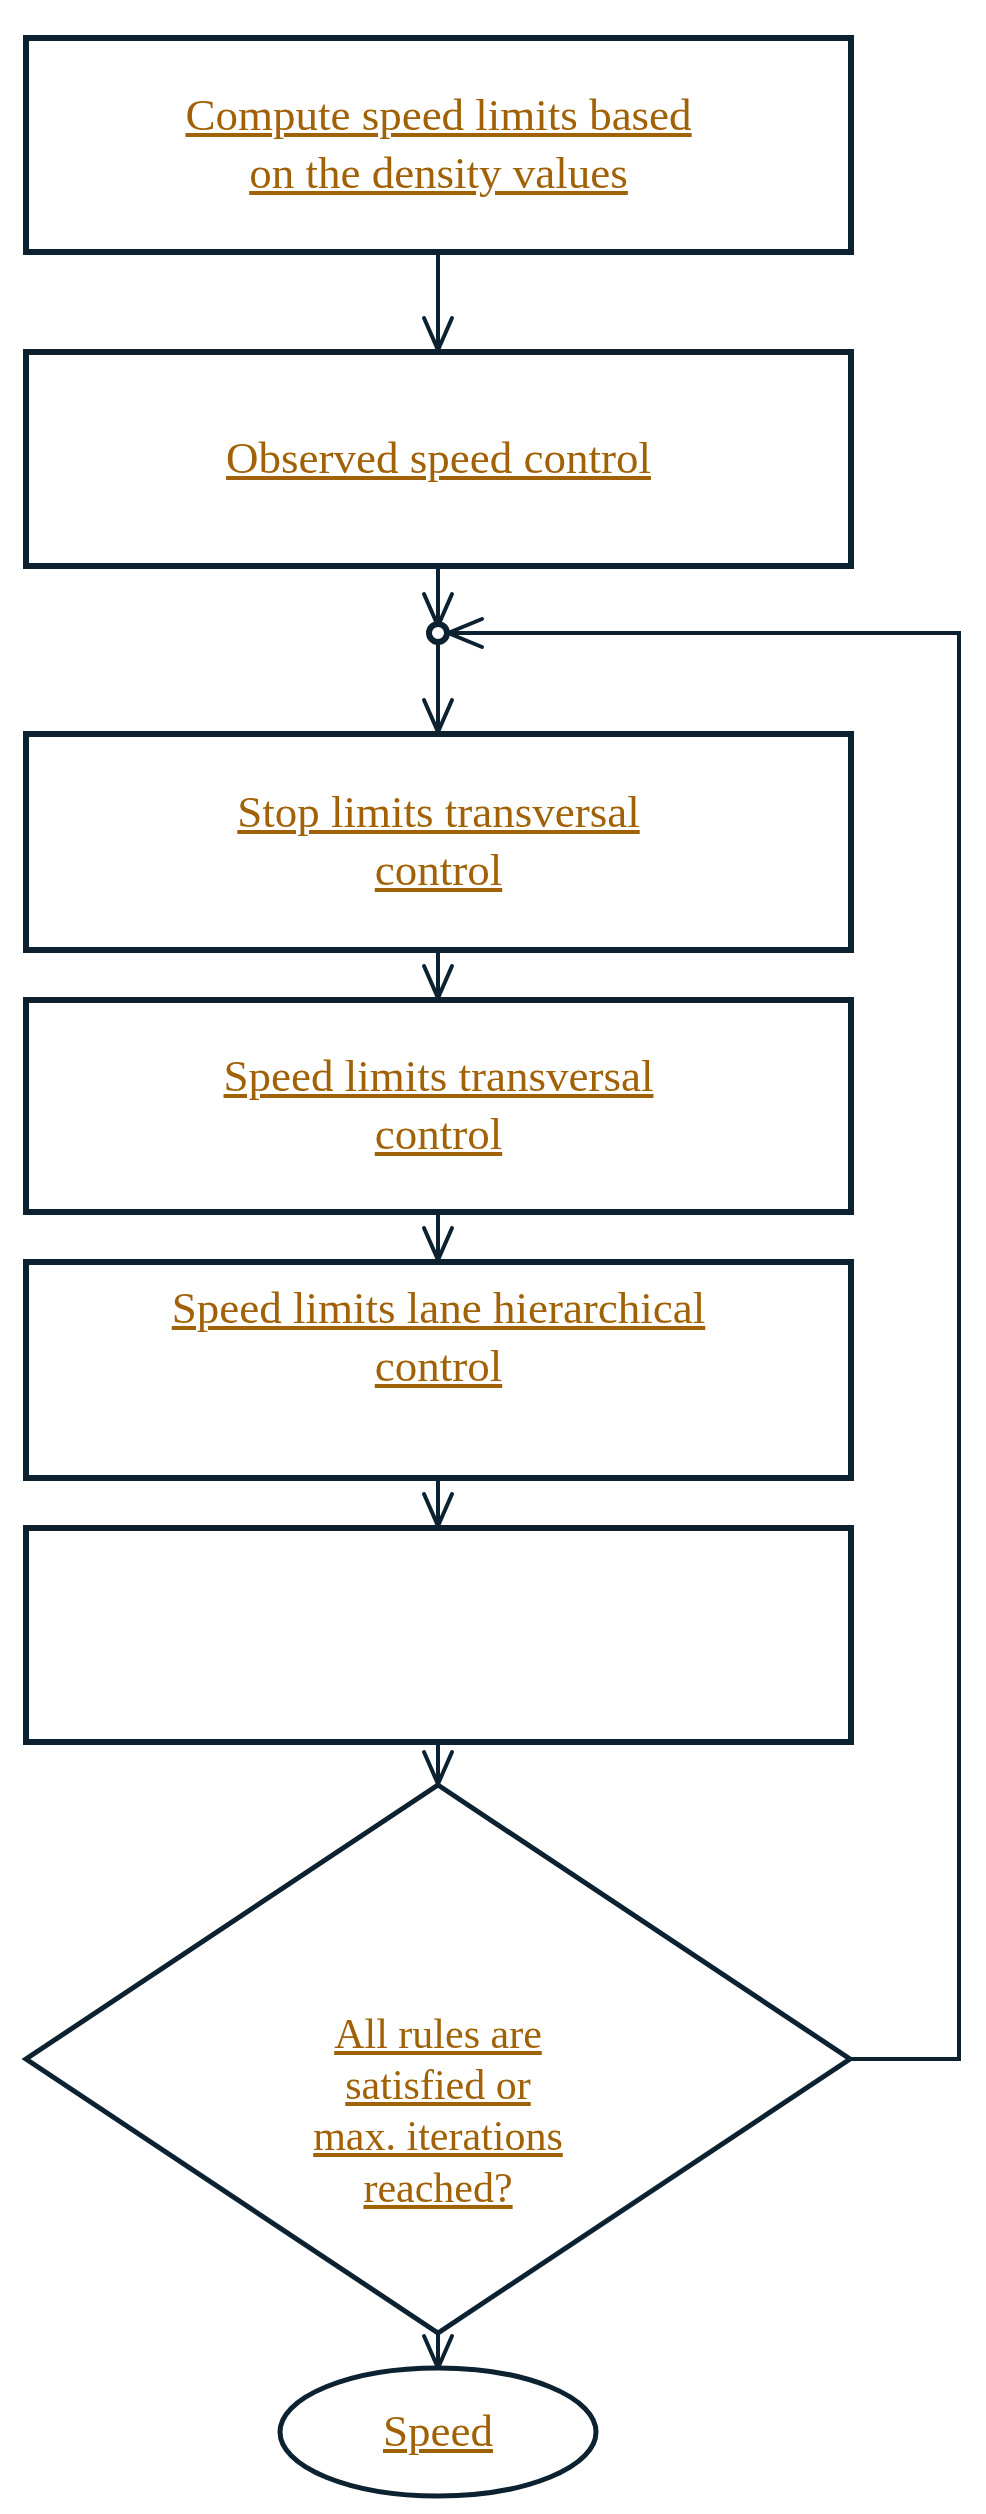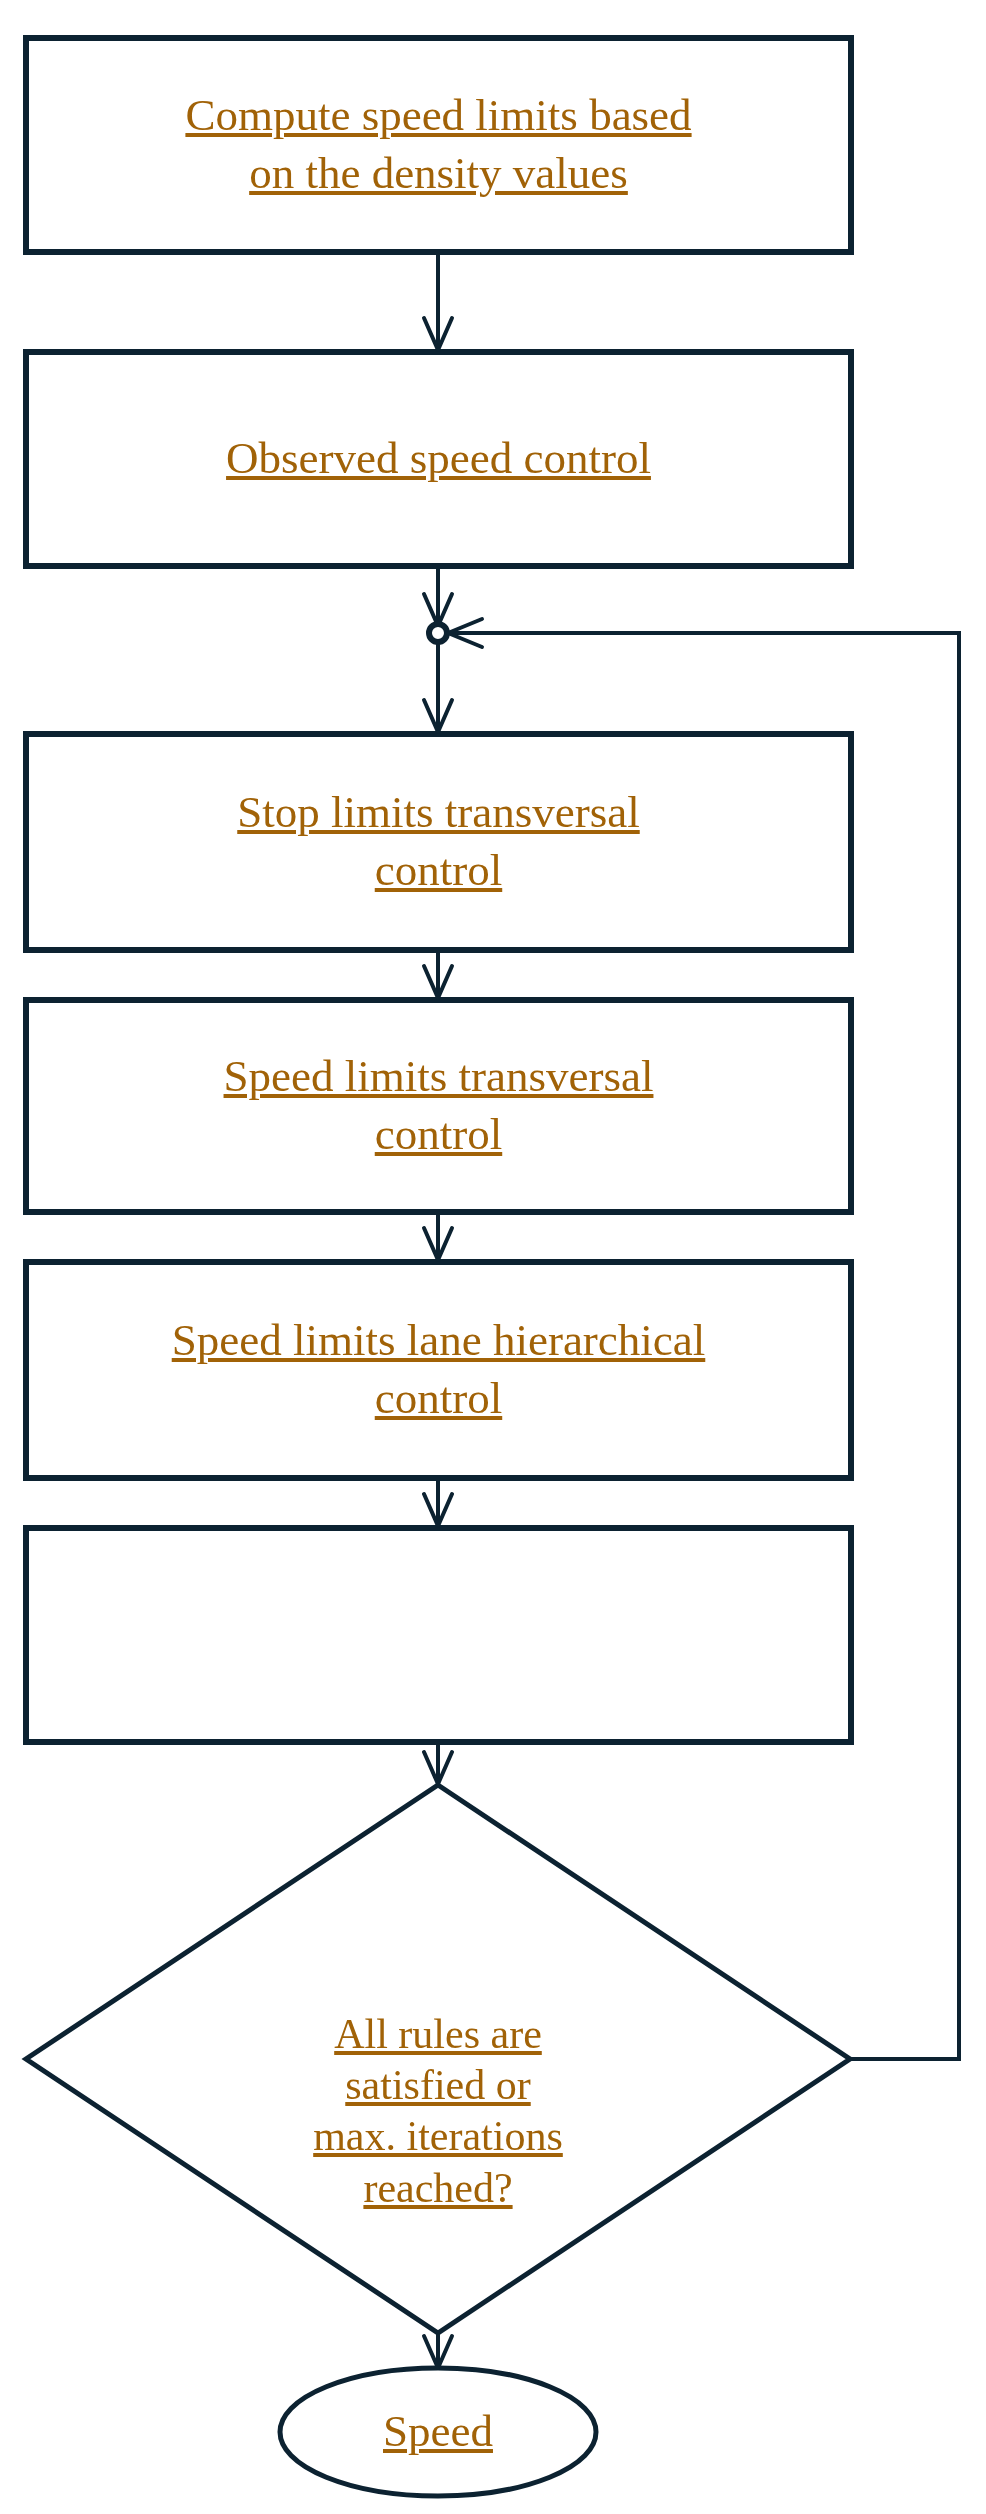--- a/index.html
+++ b/index.html
@@ -129,21 +129,21 @@
 on the density values</div>
 
   <div class="node-label process-label" style="left:26px; top:352px; width:825px; height:214px;">Observed speed control</div>
 
   <div class="node-label process-label" style="left:26px; top:734px; width:825px; height:216px;">Stop limits transversal
 control</div>
 
   <div class="node-label process-label" style="left:26px; top:1000px; width:825px; height:212px;">Speed limits transversal
 control</div>
 
-  <div class="node-label process-label" style="left:26px; top:1262px; width:825px; height:216px;">Speed limits lane hierarchical
+  <div class="node-label process-label" style="left:26px; top:1230px; width:825px; height:216px;">Speed limits lane hierarchical
 control</div>
 
 
   <div class="node-label decision-label" style="left:138px; top:1999px; width:600px; height:280px; align-items:flex-start;margin-top:10px;">All rules are
 satisfied or
 max. iterations
 reached?</div>
 
   <div class="node-label terminator-label" style="left:280px; top:2368px; width:316px; height:128px;">Speed</div>
 

